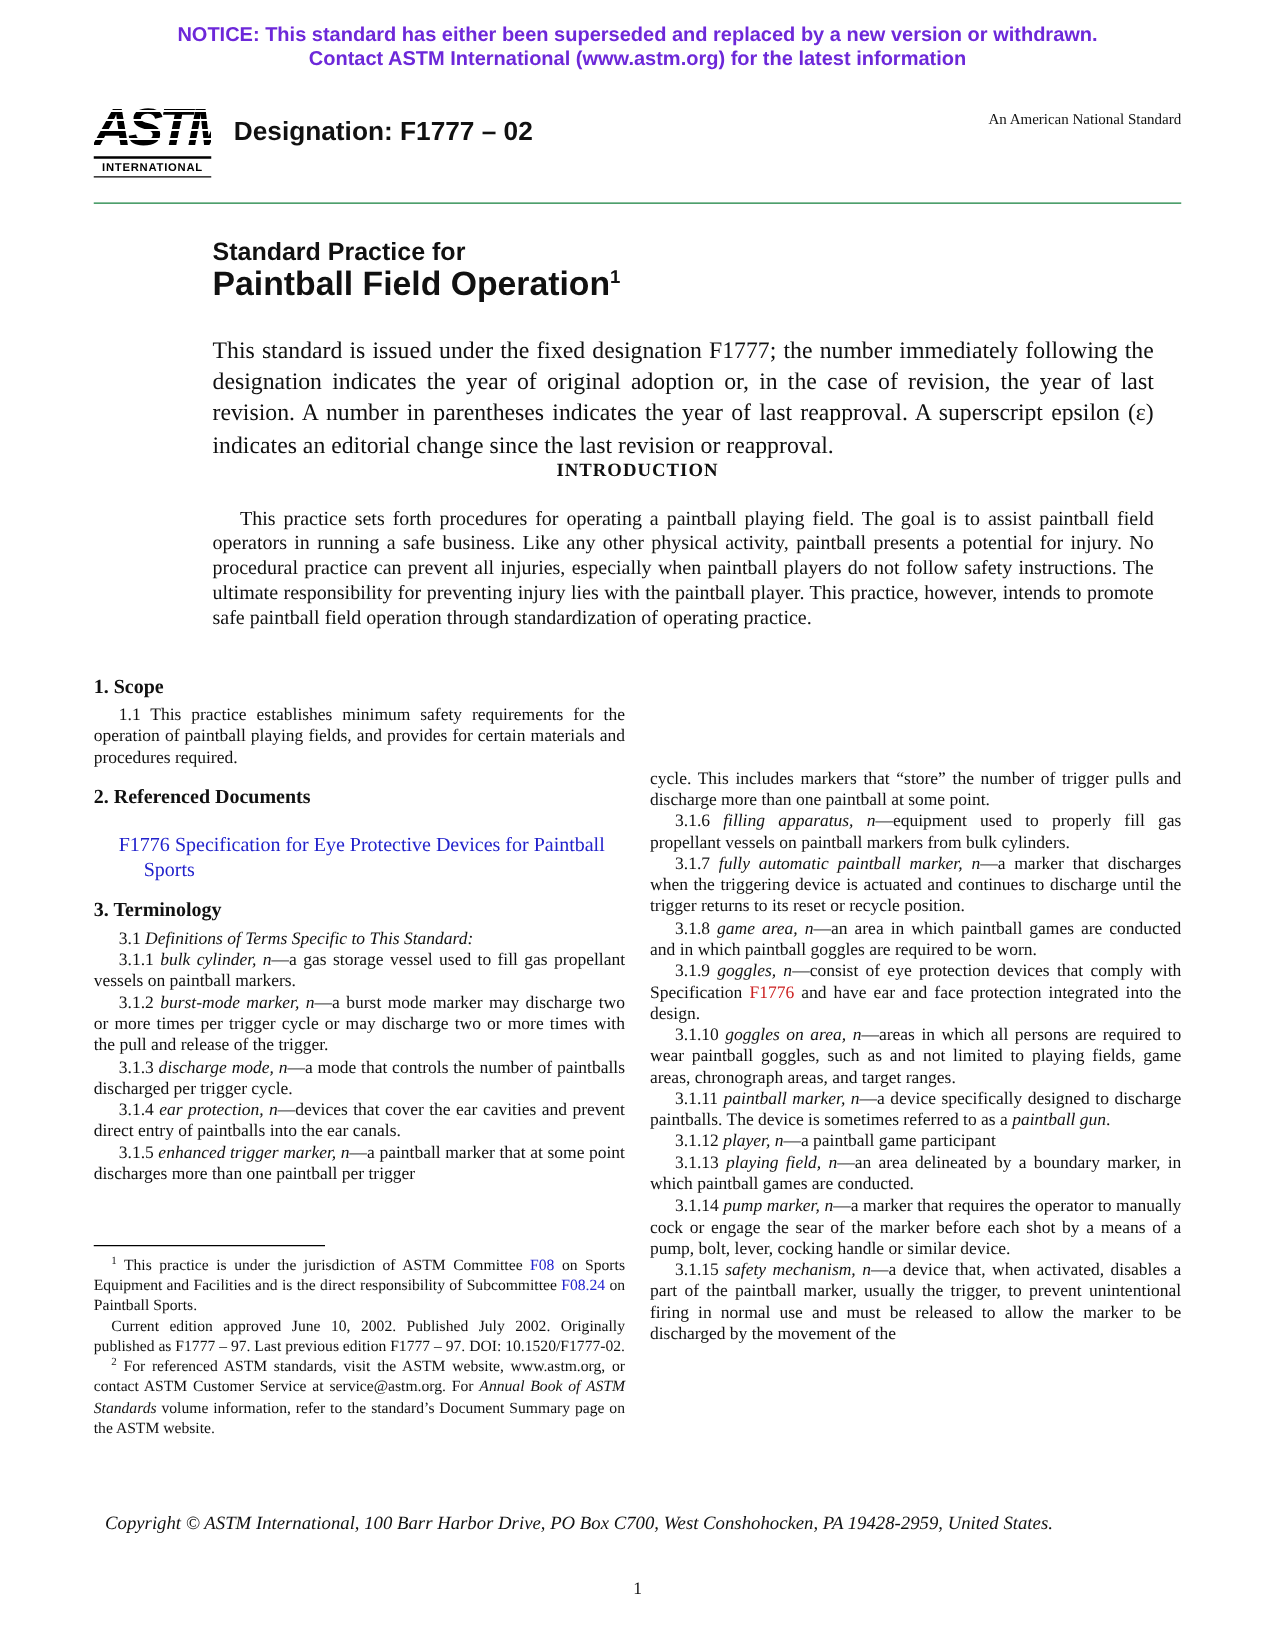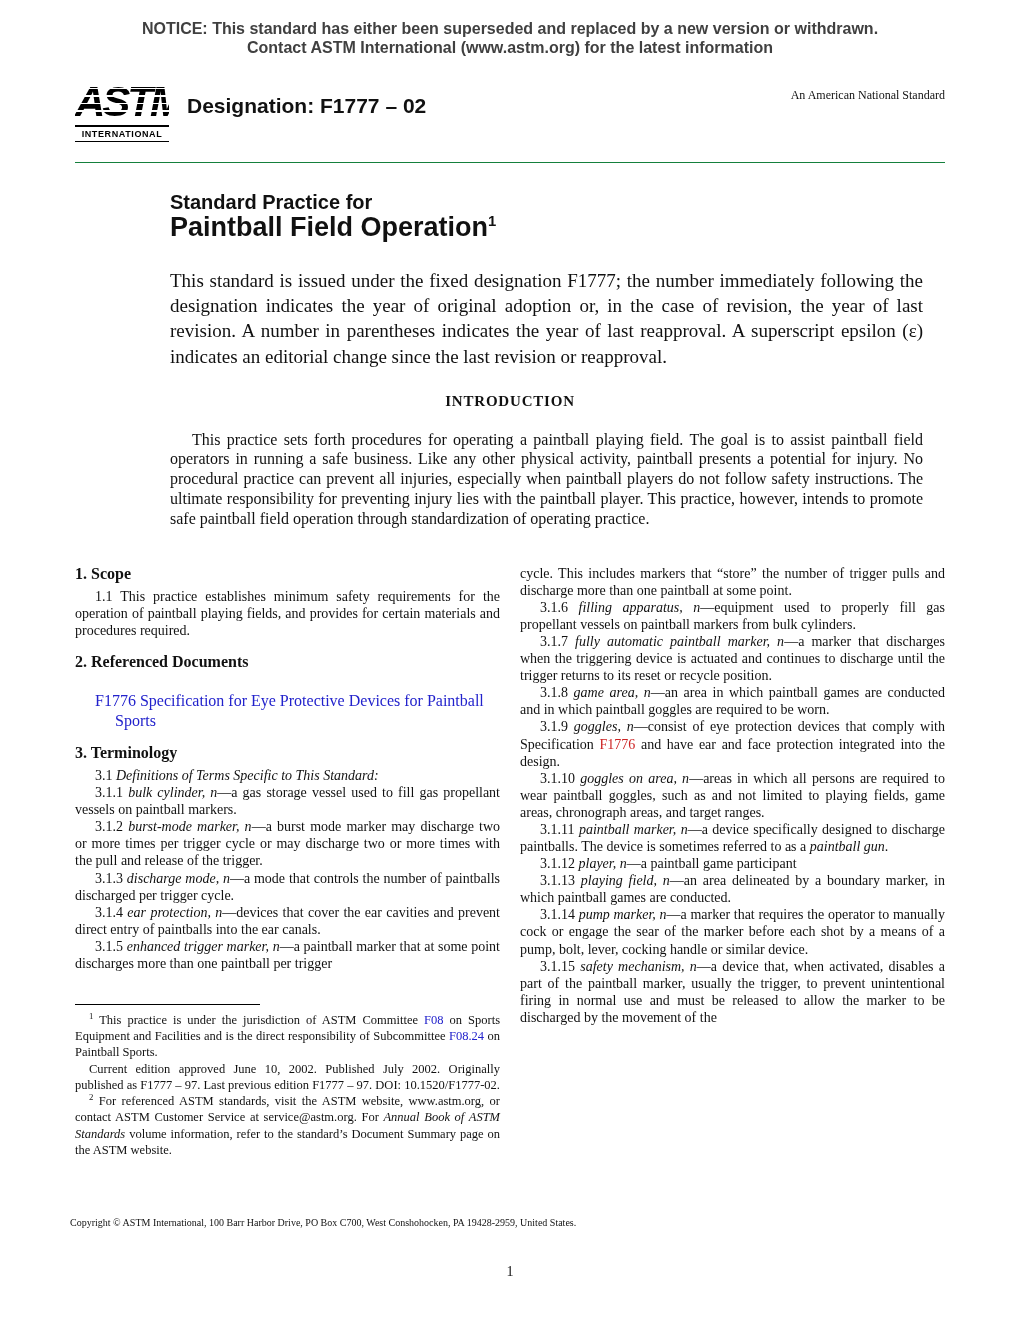--- a/index.html
+++ b/index.html
@@ -17,21 +17,21 @@
     overflow: hidden;
   }
   
   .notice {
     padding-top: 20px;
     text-align: center;
     font-family: "Liberation Sans", sans-serif;
     font-weight: bold;
     font-size: 16px;
     line-height: 1.18;
-    color: #404040;
+    color: #6d28d9;
   }
   
   .header {
     display: flex;
     align-items: flex-start;
     margin: 24px 75px 0 75px;
     border-bottom: 1px solid #15803d;
     padding-bottom: 20px;
   }
   .logo { width: 94px; text-align: center; flex: 0 0 auto; }
@@ -92,38 +92,38 @@
   .title-sup { font-size: 0.55em; vertical-align: super; }
   
   .issue-note {
     margin: 26px 97px 0 170px;
     font-size: 19px;
     line-height: 1.32;
     text-align: justify;
   }
   
   .intro-heading {
-    margin-top: 24px;
     text-align: center;
     font-size: 15px;
     font-weight: bold;
     letter-spacing: 0.8px;
   }
   .intro-body {
     margin: 20px 97px 0 170px;
     font-size: 16px;
     line-height: 1.24;
     text-align: justify;
     text-indent: 22px;
   }
   
   .columns {
     display: flex;
     gap: 20px;
     margin: 36px 75px 0 75px;
+    align-items: center;
   }
   .col { flex: 1 1 0; min-width: 0; }
   .sec-heading {
     font-size: 16px;
     font-weight: bold;
     margin: 14px 0 5px 0;
   }
   .sec-heading.first { margin-top: 0; }
   .para {
     font-size: 14px;
@@ -138,38 +138,39 @@
     padding-left: 40px;
     text-indent: -20px;
     margin-top: 20px;
   }
   .part-italic { font-style: italic; }
   .part-sup { vertical-align: super; font-size: 0.7em; line-height: 0; }
   a { text-decoration: none; cursor: pointer; }
   .part-link-blue { color: #2222cc; }
   .part-link-red { color: #cc2222; }
   
-  .footnotes { margin-top: 32px; }
+  .footnotes { margin-top: 48px; }
   .footnote-rule {
     width: 185px;
     border-top: 1px solid #000;
     margin-bottom: 7px;
   }
   .footnote {
     font-size: 12.5px;
     line-height: 1.3;
     text-align: justify;
     text-indent: 14px;
   }
   
   .copyright {
     position: absolute;
-    left: 70px;
+    left: 84px;
     bottom: 92px;
-    font-size: 10px;
+    font-size: 15px;
+    font-style: italic;
   }
   .page-number {
     position: absolute;
     left: 0;
     bottom: 40px;
     width: 100%;
     text-align: center;
     font-size: 14px;
   }
 </style>

